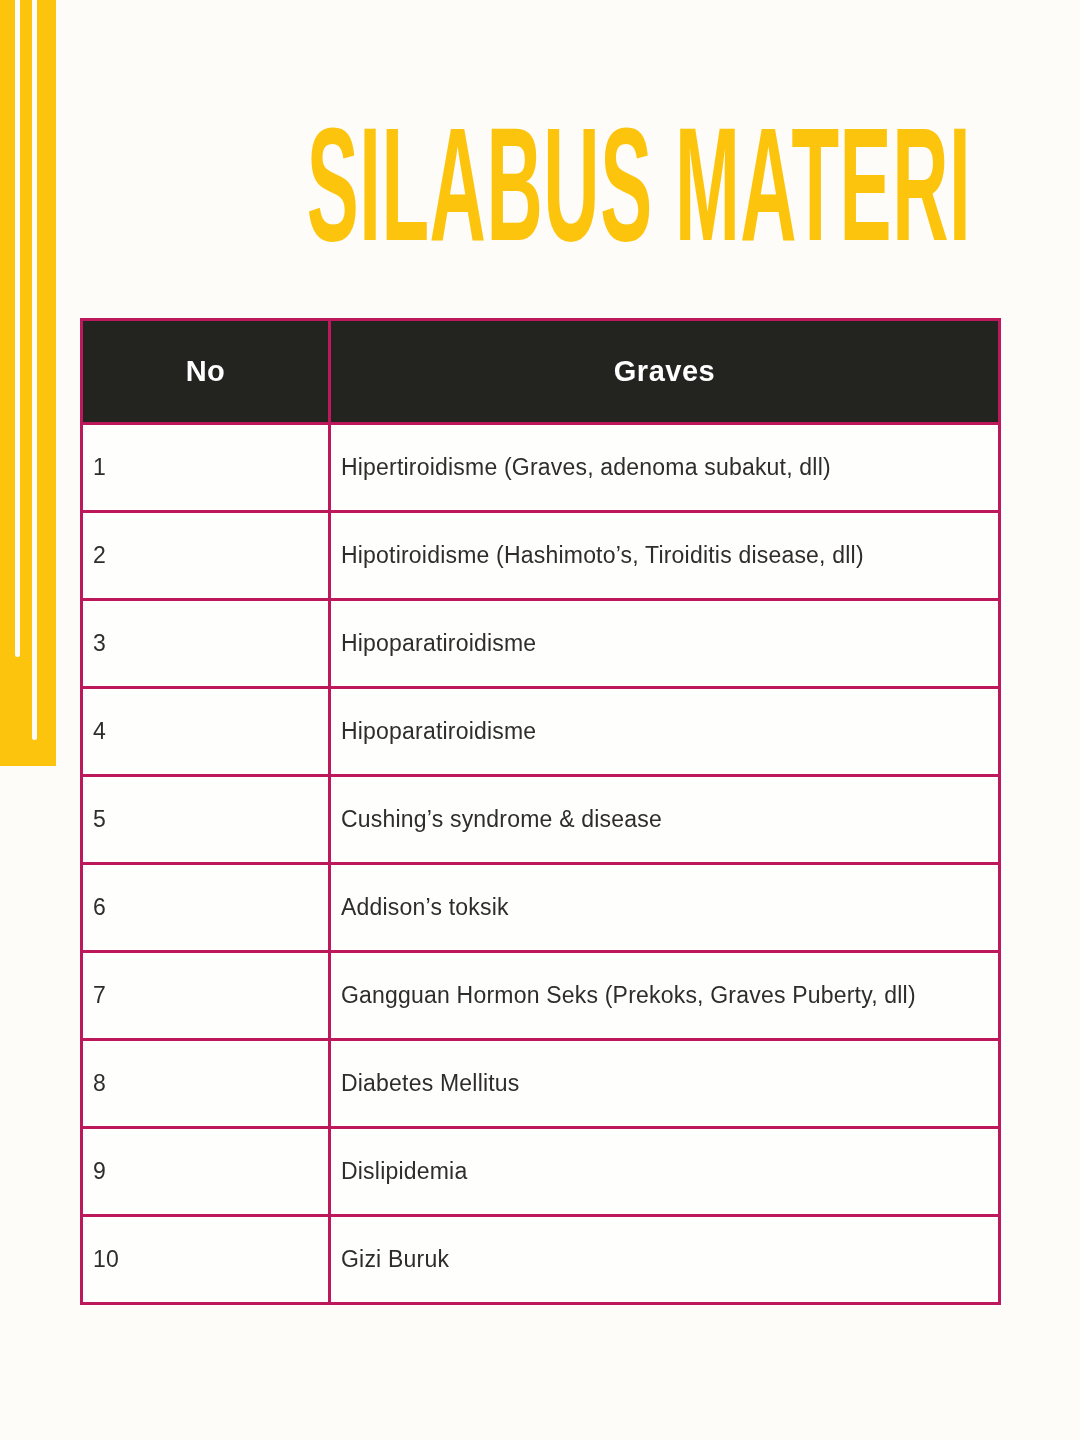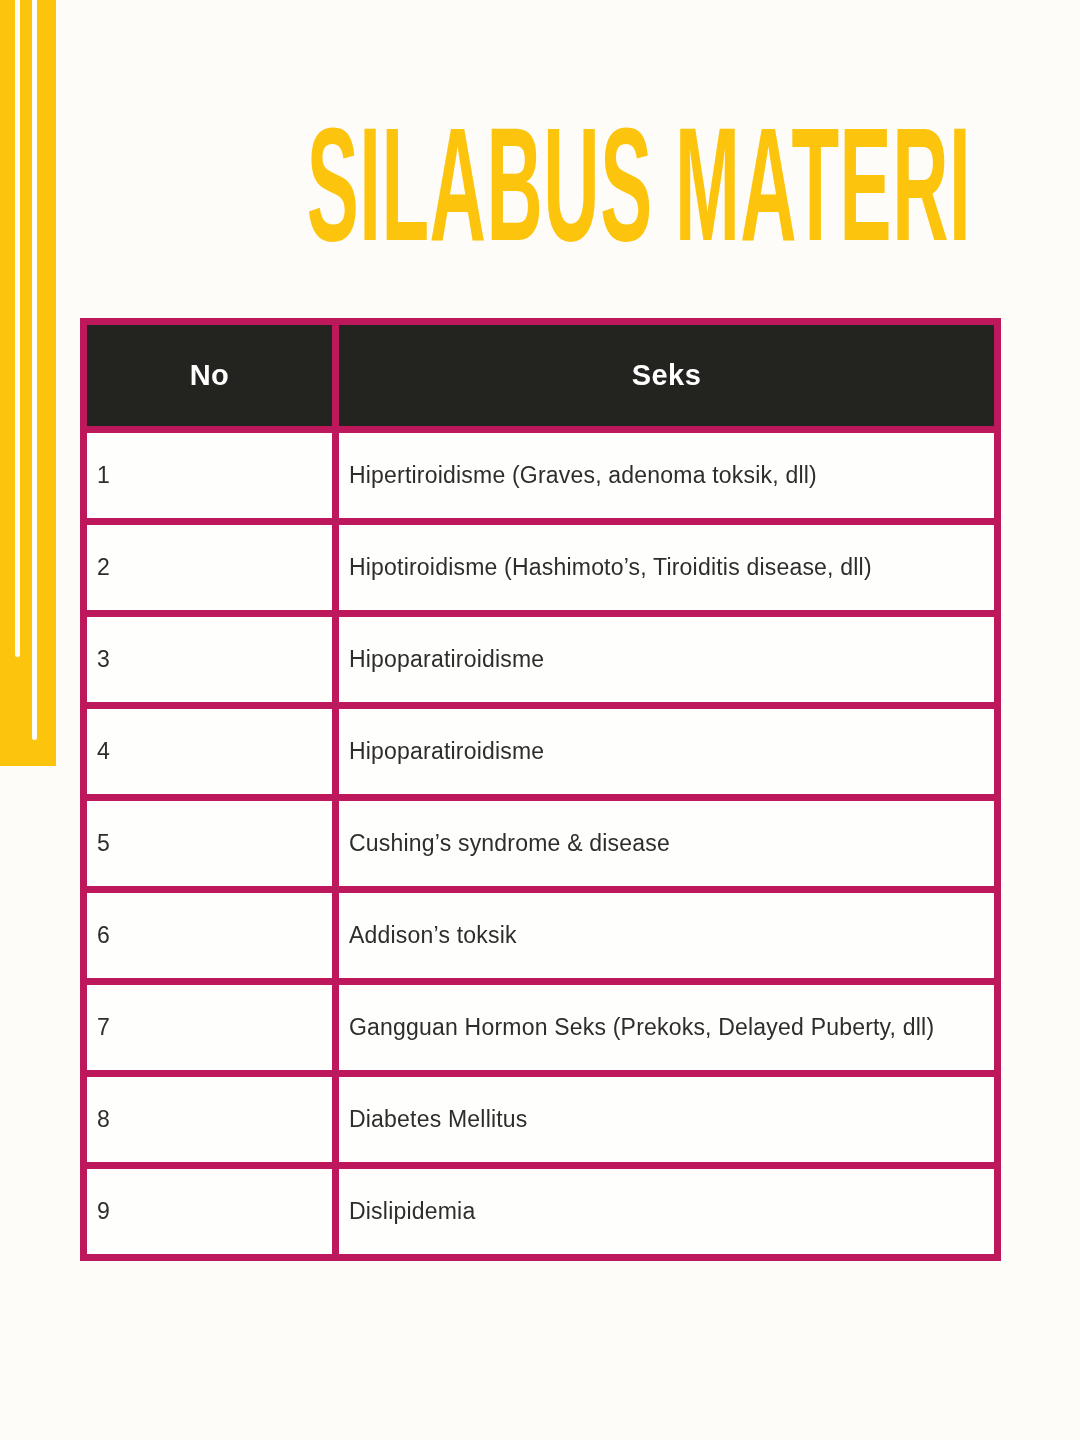--- a/index.html
+++ b/index.html
@@ -58,21 +58,21 @@
   .syllabus-table {
     position: absolute;
     left: 80px;
     top: 318px;
     width: 921px;
     border-collapse: collapse;
     table-layout: fixed;
   }
   .syllabus-table th,
   .syllabus-table td {
-    border: 7px solid #be185d;
+    border: 3px solid #be185d;
     vertical-align: middle;
     padding: 0 10px;
   }
   .syllabus-table th {
     background: #23231F;
     color: #FFFFFF;
     font-size: 29px;
     font-weight: 700;
     letter-spacing: 0.5px;
     height: 101px;
@@ -96,27 +96,27 @@
 </div>
 
 <div class="title-wrap">
   <span class="title">SILABUS MATERI</span>
 </div>
 
 <table class="syllabus-table">
   <thead>
     <tr>
       <th class="col-no">No</th>
-      <th>Seks</th>
+      <th>Graves</th>
     </tr>
   </thead>
   <tbody>
     <tr>
       <td>1</td>
-      <td>Hipertiroidisme (Graves, adenoma toksik, dll)</td>
+      <td>Hipertiroidisme (Graves, adenoma subakut, dll)</td>
     </tr>
     <tr>
       <td>2</td>
       <td>Hipotiroidisme (Hashimoto’s, Tiroiditis disease, dll)</td>
     </tr>
     <tr>
       <td>3</td>
       <td>Hipoparatiroidisme</td>
     </tr>
     <tr>
@@ -126,24 +126,28 @@
     <tr>
       <td>5</td>
       <td>Cushing’s syndrome &amp; disease</td>
     </tr>
     <tr>
       <td>6</td>
       <td>Addison’s toksik</td>
     </tr>
     <tr>
       <td>7</td>
-      <td>Gangguan Hormon Seks (Prekoks, Delayed Puberty, dll)</td>
+      <td>Gangguan Hormon Seks (Prekoks, Graves Puberty, dll)</td>
     </tr>
     <tr>
       <td>8</td>
       <td>Diabetes Mellitus</td>
     </tr>
     <tr>
       <td>9</td>
       <td>Dislipidemia</td>
     </tr>
+    <tr>
+      <td>10</td>
+      <td>Gizi Buruk</td>
+    </tr>
   </tbody>
 </table>
 
 </body></html>

